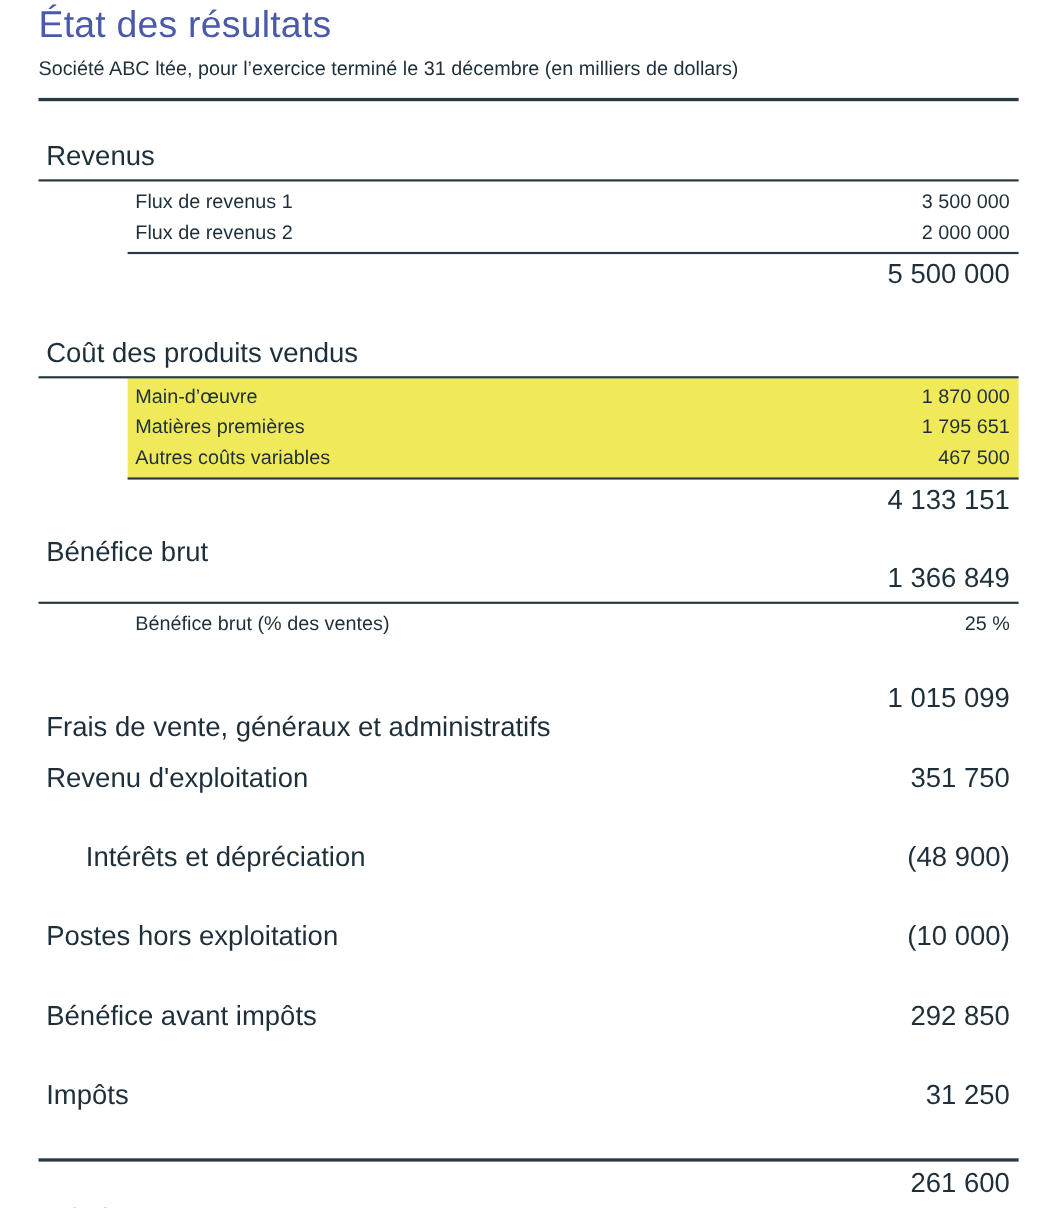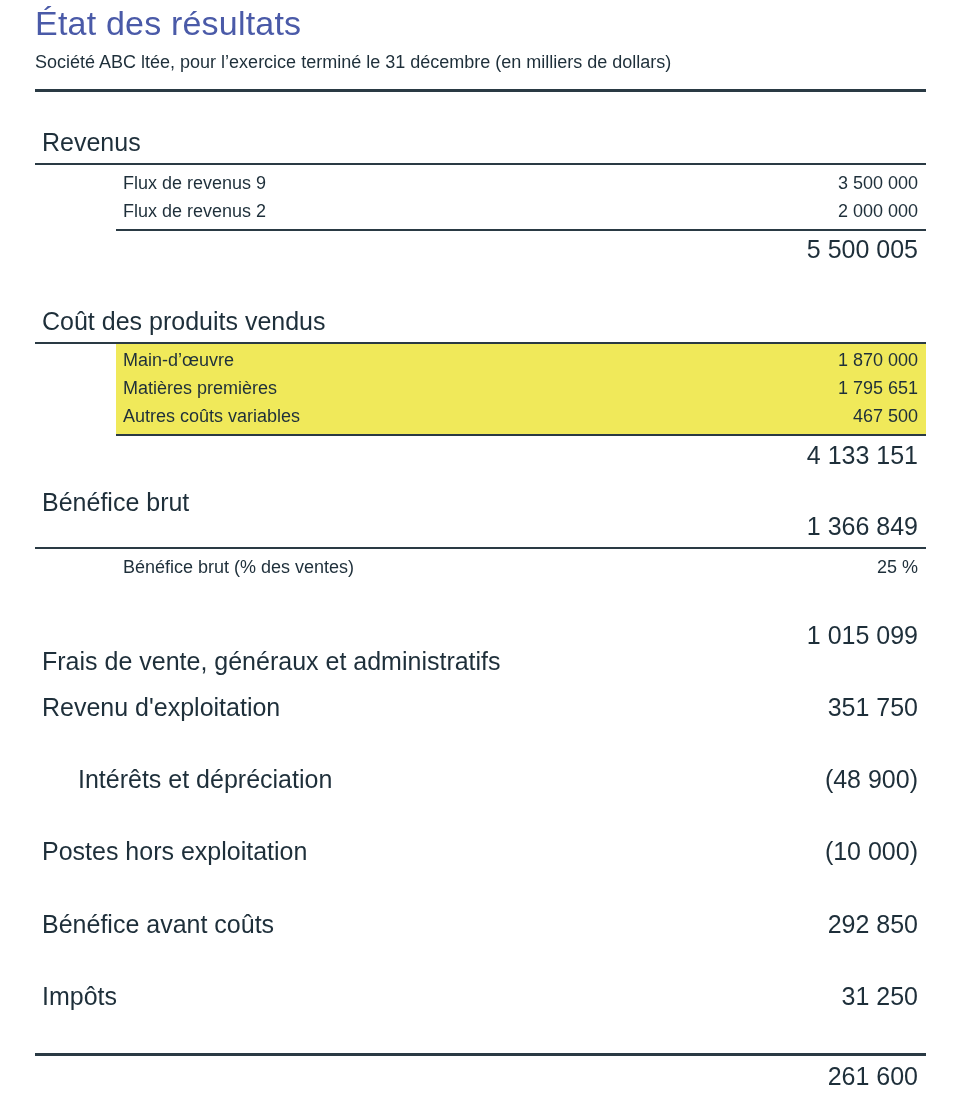--- a/index.html
+++ b/index.html
@@ -77,26 +77,26 @@
   </style>
 </head>
 <body>
 
 <div class="title">État des résultats</div>
 <div class="subtitle">Société ABC ltée, pour l’exercice terminé le 31 décembre (en milliers de dollars)</div>
 <div class="rule thick" style="left:35px; top:89px; width:891px;"></div>
 
 <div class="label" style="top:128px;">Revenus</div>
 <div class="rule thin" style="left:35px; top:163px; width:891px;"></div>
-<div class="sub-label" style="top:173px;">Flux de revenus 9</div>
+<div class="sub-label" style="top:173px;">Flux de revenus 1</div>
 <div class="sub-value" style="top:173px;">3 500 000</div>
 <div class="sub-label" style="top:201px;">Flux de revenus 2</div>
 <div class="sub-value" style="top:201px;">2 000 000</div>
 <div class="rule thin" style="left:116px; top:229px; width:810px;"></div>
-<div class="value" style="top:235px;">5 500 005</div>
+<div class="value" style="top:235px;">5 500 000</div>
 
 <div class="label" style="top:307px;">Coût des produits vendus</div>
 <div class="highlight"></div>
 <div class="rule thin" style="left:35px; top:342px; width:891px;"></div>
 <div class="sub-label" style="top:350px;">Main-d’œuvre</div>
 <div class="sub-value" style="top:350px;">1 870 000</div>
 <div class="sub-label" style="top:378px;">Matières premières</div>
 <div class="sub-value" style="top:378px;">1 795 651</div>
 <div class="sub-label" style="top:406px;">Autres coûts variables</div>
 <div class="sub-value" style="top:406px;">467 500</div>
@@ -114,21 +114,21 @@
 
 <div class="label" style="top:693px;">Revenu d'exploitation</div>
 <div class="value" style="top:693px;">351 750</div>
 
 <div class="label" style="top:765px;margin-left:36px;">Intérêts et dépréciation</div>
 <div class="value" style="top:765px;">(48 900)</div>
 
 <div class="label" style="top:837px;">Postes hors exploitation</div>
 <div class="value" style="top:837px;">(10 000)</div>
 
-<div class="label" style="top:910px;">Bénéfice avant coûts</div>
+<div class="label" style="top:910px;">Bénéfice avant impôts</div>
 <div class="value" style="top:910px;">292 850</div>
 
 <div class="label" style="top:982px;">Impôts</div>
 <div class="value" style="top:982px;">31 250</div>
 
 <div class="rule thick" style="left:35px; top:1053px; width:891px;"></div>
 <div class="label" style="top:1062px;margin-top:32px;">Bénéfice net</div>
 <div class="value" style="top:1062px;">261 600</div>
 
 </body></html>

